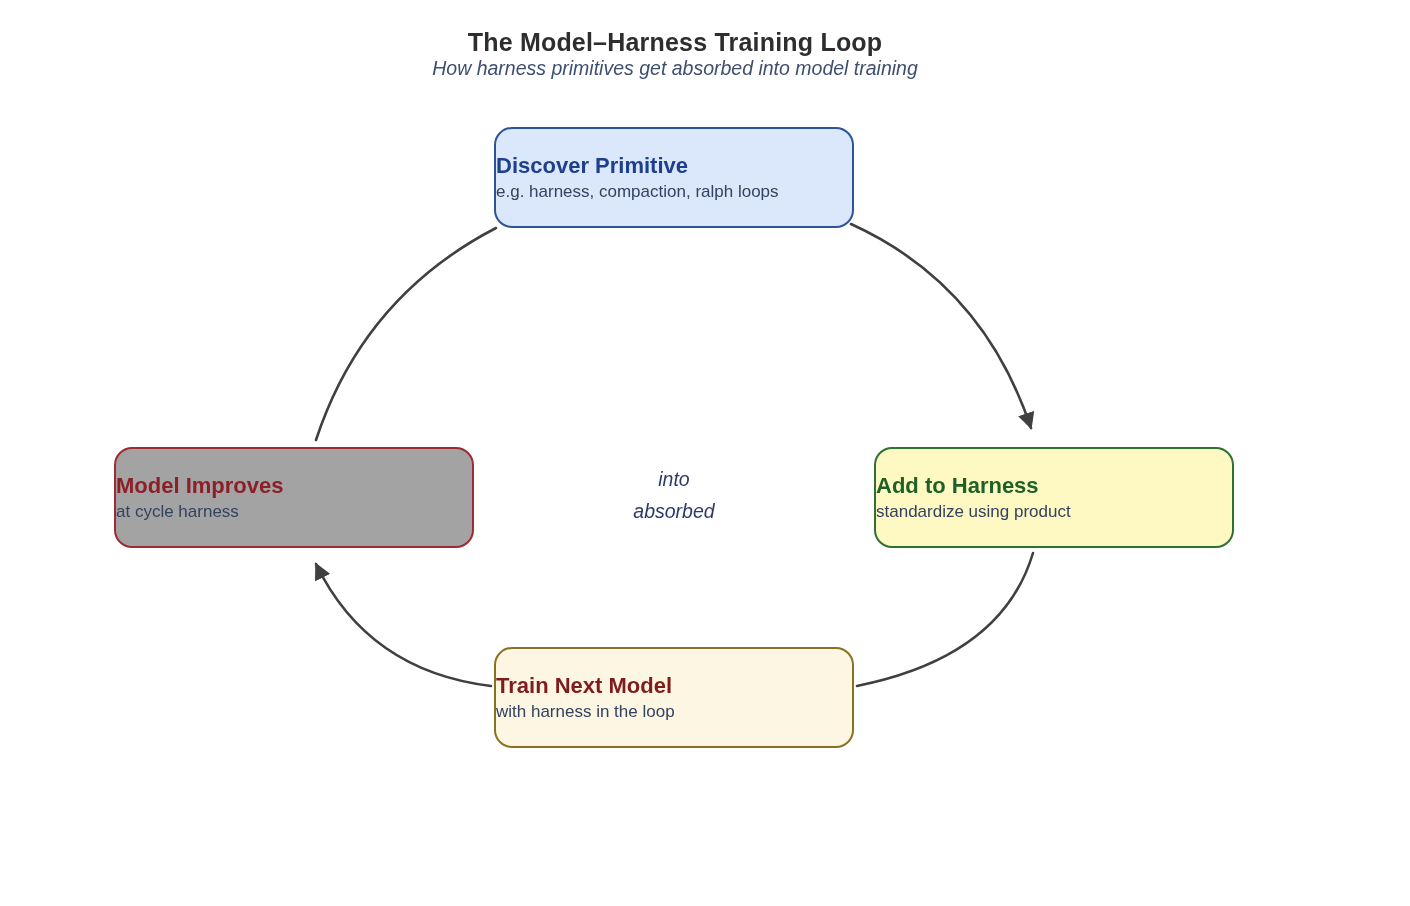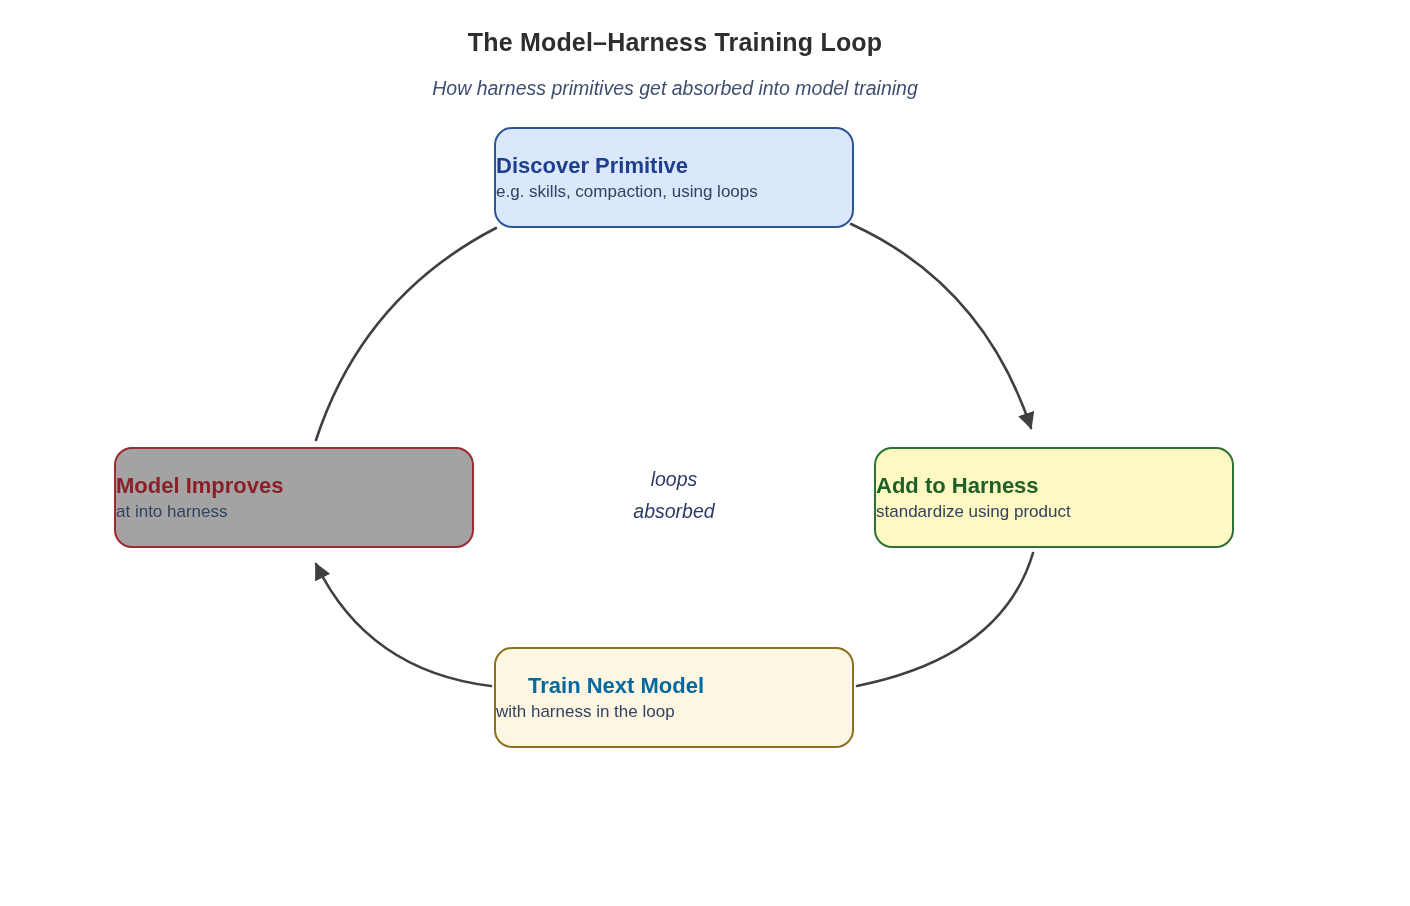--- a/index.html
+++ b/index.html
@@ -22,21 +22,21 @@
     transform: translateX(-50%);
     margin: 0;
     font-size: 25px;
     font-weight: 700;
     color: #2e2e2e;
     white-space: nowrap;
     letter-spacing: 0.2px;
   }
   .hdr-subtitle {
     position: absolute;
-    left: 675px; top: 77px;
+    left: 675px; top: 57px;
     transform: translateX(-50%);
     margin: 0;
     font-size: 19.5px;
     font-style: italic;
     color: #3e4e6e;
     white-space: nowrap;
   }
 
   
   svg.edges {
@@ -75,21 +75,21 @@
     font-size: 17px;
     color: #33425f;
     line-height: 1.1;
     white-space: nowrap;
   }
   .node-discover { left: 494px; top: 127px; background: #dbe7fb; border-color: #2c5496; }
   .node-discover .node-title { color: #1d3f8c; }
   .node-harness  { left: 874px; top: 447px; background: #fef9c3; border-color: #2e7233; }
   .node-harness .node-title { color: #1e6028; }
   .node-train    { left: 494px; top: 647px; background: #fdf6e3; border-color: #8a711f; }
-  .node-train .node-title { color: #0369a1; margin-left: 32px; }
+  .node-train .node-title { color: #7f1d1d; }
   .node-improves { left: 114px; top: 447px; background: #a3a3a3; border-color: #9e2a32; }
   .node-improves .node-title { color: #8c1f28; }
 
   
   .center-label {
     position: absolute;
     left: 674px; top: 463px;
     transform: translateX(-50%);
     text-align: center;
     font-size: 19.5px;
@@ -114,36 +114,36 @@
       </marker>
     </defs>
     <path class="edge" d="M 851 224 Q 983 284 1031 428" marker-end="url(#arrowhead)"></path>
     <path class="edge" d="M 1033 553 Q 1002 657 857 686"></path>
     <path class="edge" d="M 491 686 Q 368 671 316 564" marker-end="url(#arrowhead)"></path>
     <path class="edge" d="M 316 440 Q 363 297 496 228"></path>
   </svg>
 
   <div class="node node-discover">
     <div class="node-title">Discover Primitive</div>
-    <div class="node-sub">e.g. skills, compaction, using loops</div>
+    <div class="node-sub">e.g. harness, compaction, ralph loops</div>
   </div>
 
   <div class="node node-harness">
     <div class="node-title">Add to Harness</div>
     <div class="node-sub">standardize using product</div>
   </div>
 
   <div class="node node-train">
     <div class="node-title">Train Next Model</div>
     <div class="node-sub">with harness in the loop</div>
   </div>
 
   <div class="node node-improves">
     <div class="node-title">Model Improves</div>
-    <div class="node-sub">at into harness</div>
+    <div class="node-sub">at cycle harness</div>
   </div>
 
   <div class="center-label">
-    <div>loops</div>
+    <div>into</div>
     <div>absorbed</div>
   </div>
 
 </div>
 
 </body></html>

